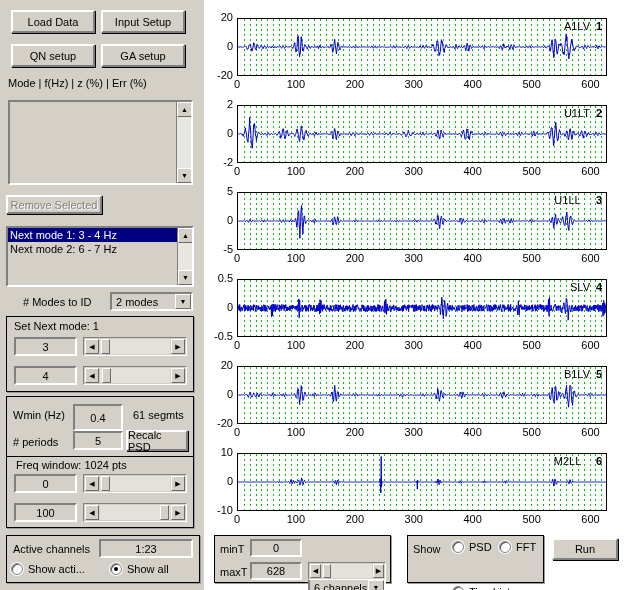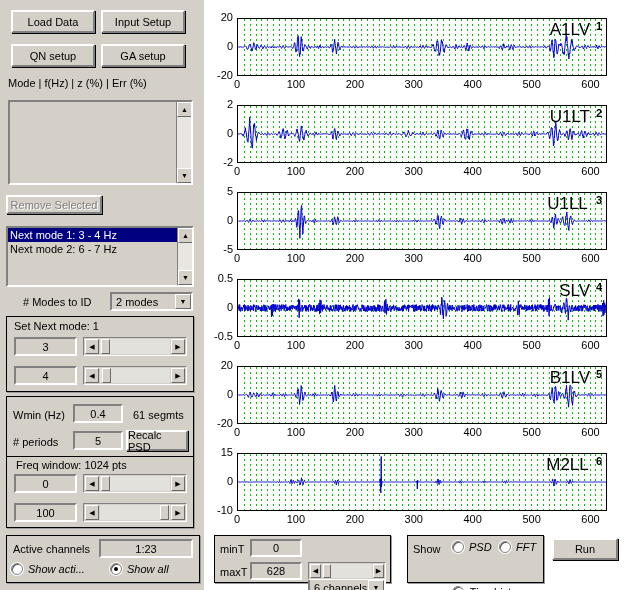--- a/index.html
+++ b/index.html
@@ -162,21 +162,20 @@
     display:flex; align-items:center; justify-content:center;
     font-size: 7px; color:#000;
   }
 
   
   .radio-wrap {
     position: absolute;
     display: flex; align-items: center;
     font-size: 11px; color: #000;
     white-space: nowrap;
-    font-style: italic;
   }
   .radio {
     width: 12px; height: 12px; border-radius: 50%;
     background: #ffffff;
     border: 1px solid #808080;
     box-shadow: inset 1px 1px 0 #5a5a5a, 0 0 0 1px #ffffff;
     margin-right: 5px;
     position: relative;
     flex: none;
   }
@@ -196,21 +195,21 @@
   .ytick, .xtick {
     position: absolute;
     font-size: 11px;
     color: #000;
     white-space: nowrap;
   }
   .ytick { text-align: right; }
   .xtick { text-align: center; }
   .trace-label {
     position: absolute;
-    font-size: 17px;
+    font-size: 11px;
     color: #000;
     z-index: 5;
     white-space: nowrap;
   }
   .trace-num {
     position: absolute;
     font-size: 11px;
     font-weight: bold;
     color: #000;
     z-index: 5;
@@ -286,21 +285,21 @@
   </div>
   <div class="slider" style="left:83px;top:366px;width:104px;height:19px;">
     <div class="sl-arrow" style="left:1px;">◀</div>
     <div class="sl-trough" style="left:16px;right:16px;"></div>
     <div class="sl-thumb" style="left:18px;"></div>
     <div class="sl-arrow" style="right:1px;">▶</div>
   </div>
 
   <div class="panel" style="left:6px;top:396px;width:188px;height:132px;"></div>
   <div class="label" style="left:13px;top:409px;">Wmin (Hz)</div>
-  <div class="field" style="left:73px;top:404px;width:50px;height:19px;">
+  <div class="field" style="left:73px;top:404px;width:50px;height:27px;">
     <span>0.4</span>
   </div>
   <div class="label" style="left:133px;top:409px;">61 segmts</div>
 
   <div class="label" style="left:13px;top:436px;"># periods</div>
   <div class="field" style="left:73px;top:431px;width:50px;height:19px;">
     <span>5</span>
   </div>
   <div class="btn" style="left:126px;top:430px;width:62px;height:21px;">
     <span>Recalc PSD</span>
@@ -854,21 +853,21 @@
             <line x1="328.5" y1="0" x2="328.5" y2="56"></line>
             <line x1="334.5" y1="0" x2="334.5" y2="56"></line>
             <line x1="340.5" y1="0" x2="340.5" y2="56"></line>
             <line x1="346.5" y1="0" x2="346.5" y2="56"></line>
             <line x1="352.5" y1="0" x2="352.5" y2="56"></line>
             <line x1="357.5" y1="0" x2="357.5" y2="56"></line>
             <line x1="363.5" y1="0" x2="363.5" y2="56"></line>
           </g>
           <path d="M0.0 28.1L0.3 27.9L0.7 27.9L1.0 27.9L1.3 28.0L1.7 28.1L2.0 28.0L2.3 28.0L2.7 28.1L3.0 28.0L3.3 28.0L3.7 28.0L4.0 28.1L4.3 27.9L4.7 27.9L5.0 28.0L5.4 28.1L5.7 28.0L6.0 28.0L6.4 27.9L6.7 28.0L7.0 28.1L7.4 28.0L7.7 28.0L8.0 28.0L8.4 27.9L8.7 27.9L9.0 28.0L9.4 27.9L9.7 28.1L10.0 28.0L10.4 28.0L10.7 28.1L11.0 27.9L11.4 28.0L11.7 28.1L12.0 28.0L12.4 28.1L12.7 28.1L13.0 28.0L13.4 28.1L13.7 28.1L14.1 28.1L14.4 28.1L14.7 28.0L15.1 28.0L15.4 28.0L15.7 27.9L16.1 28.0L16.4 28.0L16.7 27.9L17.1 27.9L17.4 27.9L17.7 28.0L18.1 27.9L18.4 28.0L18.7 27.9L19.1 28.0L19.4 27.9L19.7 28.1L20.1 28.1L20.4 27.9L20.7 27.9L21.1 28.0L21.4 28.0L21.7 28.0L22.1 28.1L22.4 28.1L22.7 28.0L23.1 27.9L23.4 28.1L23.8 28.0L24.1 27.9L24.4 27.9L24.8 28.1L25.1 28.0L25.4 28.0L25.8 27.9L26.1 27.9L26.4 28.0L26.8 28.0L27.1 28.1L27.4 28.1L27.8 28.0L28.1 28.1L28.4 28.0L28.8 27.9L29.1 28.0L29.4 28.0L29.8 27.9L30.1 28.1L30.4 27.9L30.8 27.9L31.1 27.9L31.4 28.0L31.8 27.9L32.1 28.0L32.5 28.0L32.8 28.0L33.1 27.9L33.5 28.1L33.8 28.0L34.1 27.9L34.5 28.0L34.8 27.9L35.1 28.1L35.5 28.1L35.8 28.1L36.1 28.0L36.5 28.0L36.8 27.9L37.1 28.1L37.5 28.0L37.8 27.9L38.1 28.0L38.5 28.1L38.8 28.1L39.1 28.2L39.5 27.9L39.8 27.6L40.1 27.9L40.5 28.3L40.8 28.8L41.1 28.1L41.5 27.3L41.8 27.6L42.2 27.9L42.5 28.2L42.8 28.5L43.2 28.4L43.5 27.6L43.8 27.6L44.2 27.8L44.5 28.0L44.8 28.3L45.2 28.1L45.5 28.0L45.8 28.0L46.2 28.0L46.5 27.9L46.8 28.0L47.2 28.0L47.5 28.0L47.8 28.0L48.2 28.0L48.5 28.0L48.8 28.0L49.2 28.2L49.5 28.2L49.8 28.0L50.2 27.6L50.5 27.2L50.9 27.9L51.2 28.4L51.5 28.7L51.9 29.4L52.2 28.5L52.5 27.0L52.9 25.7L53.2 26.6L53.5 27.8L53.9 29.4L54.2 29.8L54.5 29.4L54.9 27.8L55.2 26.3L55.5 27.0L55.9 27.1L56.2 28.4L56.5 29.4L56.9 28.4L57.2 28.0L57.5 27.4L57.9 27.4L58.2 27.8L58.5 28.2L58.9 29.0L59.2 28.5L59.5 28.3L59.9 27.5L60.2 26.3L60.6 26.1L60.9 26.4L61.2 28.1L61.6 29.6L61.9 31.2L62.2 30.9L62.6 29.0L62.9 27.3L63.2 25.8L63.6 23.8L63.9 26.9L64.2 28.1L64.6 29.7L64.9 30.0L65.2 30.6L65.6 28.3L65.9 27.2L66.2 26.5L66.6 26.2L66.9 27.4L67.2 28.1L67.6 28.6L67.9 28.7L68.2 28.4L68.6 28.1L68.9 28.0L69.3 27.9L69.6 27.9L69.9 27.9L70.3 27.9L70.6 28.0L70.9 28.0L71.3 28.0L71.6 28.1L71.9 28.1L72.3 28.0L72.6 28.0L72.9 28.0L73.3 28.0L73.6 27.9L73.9 28.1L74.3 28.1L74.6 27.9L74.9 28.0L75.3 28.0L75.6 28.0L75.9 28.0L76.3 28.1L76.6 28.0L76.9 28.0L77.3 27.9L77.6 27.9L77.9 27.9L78.3 28.0L78.6 28.0L79.0 28.1L79.3 28.0L79.6 28.0L80.0 28.0L80.3 28.0L80.6 28.0L81.0 28.0L81.3 28.1L81.6 28.0L82.0 28.1L82.3 28.0L82.6 28.0L83.0 28.1L83.3 28.0L83.6 27.9L84.0 28.0L84.3 28.0L84.6 27.9L85.0 28.0L85.3 27.9L85.6 28.1L86.0 28.1L86.3 27.9L86.6 28.0L87.0 28.1L87.3 28.0L87.7 28.1L88.0 28.1L88.3 28.1L88.7 28.1L89.0 28.1L89.3 28.0L89.7 27.9L90.0 28.0L90.3 28.0L90.7 28.1L91.0 28.0L91.3 27.9L91.7 28.1L92.0 28.1L92.3 27.9L92.7 27.9L93.0 27.9L93.3 28.0L93.7 27.9L94.0 27.9L94.3 28.2L94.7 28.2L95.0 27.9L95.3 27.4L95.7 27.4L96.0 28.2L96.3 28.7L96.7 29.4L97.0 27.7L97.4 26.4L97.7 26.9L98.0 28.3L98.4 30.8L98.7 29.5L99.0 27.4L99.4 26.6L99.7 26.0L100.0 28.3L100.4 29.6L100.7 28.9L101.0 27.8L101.4 27.5L101.7 27.5L102.0 27.9L102.4 28.1L102.7 28.1L103.0 28.0L103.4 27.9L103.7 28.1L104.0 28.1L104.4 28.0L104.7 28.0L105.0 28.1L105.4 27.9L105.7 27.9L106.1 28.1L106.4 28.1L106.7 28.0L107.1 27.9L107.4 28.0L107.7 28.1L108.1 28.1L108.4 28.1L108.7 28.1L109.1 28.0L109.4 28.1L109.7 28.1L110.1 28.0L110.4 28.1L110.7 28.1L111.1 27.9L111.4 28.0L111.7 28.0L112.1 28.1L112.4 28.1L112.7 27.9L113.1 28.0L113.4 28.0L113.7 28.0L114.1 28.1L114.4 28.0L114.7 28.0L115.1 27.9L115.4 28.0L115.8 28.0L116.1 28.1L116.4 28.0L116.8 28.1L117.1 28.0L117.4 27.9L117.8 27.9L118.1 28.0L118.4 28.0L118.8 27.9L119.1 28.0L119.4 28.0L119.8 27.9L120.1 28.0L120.4 28.1L120.8 28.0L121.1 28.1L121.4 28.1L121.8 28.0L122.1 27.9L122.4 27.9L122.8 28.0L123.1 27.9L123.4 28.0L123.8 27.9L124.1 28.0L124.5 28.0L124.8 28.0L125.1 27.9L125.5 27.9L125.8 28.0L126.1 28.0L126.5 28.0L126.8 28.1L127.1 28.1L127.5 28.1L127.8 28.0L128.1 28.0L128.5 27.9L128.8 28.0L129.1 27.9L129.5 28.1L129.8 28.0L130.1 28.1L130.5 27.9L130.8 27.9L131.1 28.0L131.5 28.1L131.8 28.0L132.1 28.0L132.5 27.9L132.8 28.0L133.1 28.0L133.5 28.0L133.8 28.1L134.2 28.1L134.5 27.9L134.8 28.1L135.2 28.1L135.5 28.0L135.8 27.9L136.2 28.0L136.5 28.1L136.8 28.1L137.2 28.0L137.5 27.9L137.8 28.0L138.2 27.9L138.5 27.9L138.8 28.0L139.2 28.0L139.5 28.0L139.8 28.1L140.2 28.1L140.5 27.9L140.8 28.0L141.2 28.1L141.5 28.1L141.8 28.5L142.2 24.7L142.5 35.3L142.9 38.9L143.2 2.5L143.5 32.8L143.9 29.0L144.2 27.5L144.5 27.9L144.9 28.0L145.2 28.1L145.5 27.9L145.9 28.0L146.2 28.0L146.5 28.1L146.9 28.0L147.2 27.9L147.5 27.9L147.9 28.0L148.2 28.1L148.5 28.1L148.9 28.0L149.2 28.0L149.5 28.1L149.9 27.9L150.2 27.9L150.5 28.0L150.9 28.1L151.2 28.0L151.5 28.1L151.9 28.1L152.2 27.9L152.6 28.1L152.9 27.9L153.2 27.9L153.6 27.9L153.9 27.9L154.2 28.1L154.6 27.9L154.9 27.9L155.2 28.1L155.6 28.0L155.9 28.0L156.2 28.1L156.6 28.0L156.9 28.1L157.2 28.0L157.6 27.9L157.9 28.1L158.2 28.0L158.6 28.1L158.9 28.1L159.2 28.0L159.6 28.0L159.9 27.9L160.2 28.1L160.6 28.0L160.9 28.0L161.3 28.0L161.6 28.0L161.9 28.0L162.3 28.1L162.6 28.0L162.9 28.1L163.3 28.0L163.6 28.0L163.9 28.1L164.3 27.9L164.6 27.9L164.9 27.9L165.3 28.1L165.6 28.1L165.9 28.1L166.3 28.0L166.6 28.1L166.9 27.9L167.3 28.0L167.6 27.9L167.9 28.0L168.3 27.9L168.6 28.1L168.9 28.0L169.3 28.1L169.6 27.9L169.9 27.9L170.3 28.0L170.6 28.1L171.0 28.1L171.3 28.0L171.6 28.0L172.0 27.9L172.3 28.0L172.6 28.0L173.0 28.0L173.3 28.0L173.6 28.1L174.0 27.9L174.3 27.9L174.6 28.0L175.0 28.1L175.3 28.0L175.6 27.9L176.0 28.1L176.3 27.9L176.6 27.9L177.0 28.0L177.3 27.9L177.6 27.9L178.0 27.9L178.3 28.4L178.6 27.2L179.0 27.1L179.3 35.0L179.7 26.1L180.0 27.6L180.3 28.3L180.7 27.9L181.0 28.1L181.3 28.1L181.7 27.9L182.0 28.1L182.3 28.1L182.7 27.9L183.0 27.9L183.3 28.0L183.7 28.0L184.0 28.0L184.3 28.0L184.7 28.1L185.0 28.0L185.3 28.0L185.7 28.1L186.0 27.9L186.3 27.9L186.7 27.9L187.0 28.0L187.3 28.0L187.7 28.0L188.0 28.1L188.3 28.0L188.7 27.9L189.0 28.0L189.4 27.9L189.7 28.0L190.0 28.1L190.4 28.0L190.7 28.0L191.0 28.1L191.4 28.1L191.7 28.0L192.0 28.1L192.4 28.1L192.7 28.1L193.0 28.0L193.4 28.1L193.7 28.1L194.0 28.1L194.4 28.0L194.7 27.9L195.0 28.1L195.4 28.1L195.7 28.0L196.0 27.8L196.4 28.0L196.7 28.0L197.0 28.5L197.4 28.4L197.7 27.5L198.1 26.9L198.4 27.6L198.7 28.5L199.1 29.4L199.4 28.6L199.7 26.4L200.1 25.0L200.4 27.0L200.7 28.8L201.1 30.6L201.4 28.7L201.7 27.1L202.1 26.1L202.4 27.6L202.7 28.6L203.1 29.1L203.4 28.4L203.7 27.7L204.1 27.7L204.4 28.0L204.7 28.0L205.1 28.0L205.4 27.9L205.7 27.9L206.1 28.0L206.4 28.0L206.7 27.9L207.1 27.9L207.4 28.0L207.8 27.9L208.1 28.1L208.4 28.0L208.8 27.9L209.1 28.0L209.4 27.9L209.8 28.0L210.1 28.0L210.4 28.0L210.8 27.9L211.1 28.0L211.4 27.9L211.8 28.1L212.1 27.9L212.4 27.9L212.8 28.0L213.1 28.1L213.4 28.1L213.8 27.9L214.1 28.0L214.4 28.1L214.8 28.1L215.1 28.1L215.4 28.0L215.8 28.1L216.1 28.0L216.5 27.9L216.8 28.1L217.1 27.9L217.5 27.9L217.8 28.1L218.1 28.0L218.5 28.0L218.8 28.1L219.1 28.1L219.5 28.1L219.8 27.8L220.1 27.5L220.5 27.7L220.8 28.2L221.1 28.9L221.5 28.6L221.8 27.7L222.1 26.7L222.5 27.1L222.8 28.2L223.1 29.3L223.5 28.6L223.8 27.9L224.1 27.5L224.5 27.6L224.8 28.2L225.1 28.5L225.5 28.2L225.8 28.0L226.2 27.8L226.5 27.9L226.8 28.0L227.2 28.0L227.5 27.9L227.8 27.9L228.2 27.9L228.5 28.0L228.8 28.0L229.2 28.0L229.5 28.0L229.8 27.9L230.2 28.0L230.5 28.0L230.8 27.9L231.2 28.1L231.5 28.0L231.8 28.0L232.2 28.0L232.5 28.0L232.8 27.9L233.2 28.0L233.5 28.0L233.8 28.0L234.2 28.0L234.5 28.0L234.9 28.1L235.2 28.0L235.5 28.1L235.9 28.1L236.2 27.9L236.5 27.9L236.9 28.0L237.2 28.0L237.5 28.0L237.9 28.0L238.2 28.1L238.5 28.1L238.9 28.1L239.2 28.0L239.5 27.9L239.9 28.1L240.2 28.0L240.5 28.0L240.9 27.9L241.2 27.9L241.5 27.9L241.9 28.1L242.2 28.0L242.5 28.0L242.9 27.8L243.2 27.8L243.5 28.0L243.9 28.4L244.2 28.3L244.6 27.8L244.9 27.2L245.2 27.3L245.6 28.5L245.9 28.6L246.2 28.8L246.6 27.6L246.9 27.0L247.2 27.3L247.6 28.2L247.9 28.6L248.2 28.3L248.6 28.0L248.9 27.6L249.2 27.8L249.6 28.1L249.9 28.2L250.2 28.1L250.6 27.9L250.9 27.9L251.2 28.1L251.6 27.9L251.9 27.9L252.2 27.9L252.6 28.0L252.9 28.0L253.3 27.9L253.6 28.0L253.9 27.9L254.3 28.0L254.6 28.1L254.9 28.0L255.3 27.9L255.6 28.1L255.9 28.1L256.3 27.9L256.6 27.9L256.9 28.0L257.3 27.9L257.6 28.1L257.9 28.1L258.3 28.1L258.6 28.0L258.9 28.1L259.3 28.0L259.6 28.0L259.9 28.0L260.3 28.0L260.6 28.1L260.9 27.9L261.3 27.9L261.6 28.0L261.9 27.9L262.3 28.1L262.6 28.0L263.0 28.0L263.3 28.0L263.6 28.1L264.0 28.1L264.3 27.6L264.6 27.6L265.0 27.9L265.3 28.6L265.6 28.5L266.0 28.2L266.3 27.3L266.6 26.9L267.0 27.7L267.3 29.1L267.6 29.3L268.0 28.2L268.3 27.1L268.6 26.6L269.0 27.7L269.3 28.4L269.6 28.5L270.0 28.1L270.3 27.8L270.6 27.8L271.0 28.1L271.3 28.0L271.7 28.1L272.0 28.1L272.3 27.9L272.7 27.9L273.0 27.9L273.3 28.0L273.7 28.0L274.0 28.0L274.3 28.0L274.7 28.1L275.0 28.0L275.3 27.9L275.7 27.9L276.0 28.1L276.3 28.0L276.7 27.9L277.0 28.1L277.3 28.0L277.7 27.9L278.0 28.0L278.3 27.9L278.7 28.0L279.0 27.9L279.3 27.9L279.7 28.0L280.0 28.0L280.3 28.0L280.7 28.0L281.0 27.9L281.4 28.0L281.7 27.9L282.0 27.9L282.4 27.9L282.7 28.0L283.0 27.9L283.4 28.0L283.7 27.9L284.0 28.0L284.4 28.1L284.7 27.9L285.0 27.9L285.4 27.9L285.7 28.1L286.0 28.1L286.4 27.9L286.7 28.1L287.0 28.0L287.4 28.1L287.7 28.1L288.0 28.1L288.4 28.0L288.7 28.0L289.0 28.0L289.4 28.1L289.7 28.1L290.1 28.0L290.4 28.0L290.7 28.0L291.1 28.1L291.4 28.1L291.7 27.9L292.1 28.0L292.4 27.9L292.7 28.0L293.1 28.1L293.4 27.9L293.7 28.0L294.1 27.9L294.4 28.0L294.7 28.1L295.1 28.0L295.4 28.0L295.7 28.1L296.1 28.0L296.4 28.1L296.7 27.9L297.1 28.1L297.4 28.1L297.7 27.9L298.1 27.9L298.4 28.1L298.7 28.0L299.1 28.0L299.4 27.9L299.8 28.1L300.1 27.9L300.4 28.0L300.8 27.9L301.1 27.9L301.4 28.0L301.8 27.9L302.1 28.0L302.4 28.0L302.8 28.1L303.1 27.9L303.4 28.0L303.8 27.9L304.1 28.0L304.4 28.0L304.8 28.0L305.1 28.0L305.4 28.0L305.8 27.9L306.1 28.0L306.4 28.0L306.8 27.9L307.1 28.1L307.4 28.0L307.8 28.0L308.1 28.0L308.5 28.0L308.8 28.0L309.1 28.0L309.5 28.1L309.8 27.9L310.1 27.9L310.5 28.1L310.8 28.2L311.1 28.0L311.5 28.1L311.8 27.9L312.1 27.7L312.5 27.6L312.8 27.9L313.1 28.4L313.5 29.0L313.8 28.8L314.1 27.4L314.5 25.3L314.8 25.4L315.1 27.1L315.5 29.2L315.8 32.1L316.1 30.6L316.5 28.4L316.8 26.0L317.1 25.2L317.5 25.7L317.8 27.8L318.2 30.3L318.5 29.8L318.8 29.4L319.2 27.8L319.5 27.2L319.8 27.0L320.2 27.5L320.5 28.2L320.8 28.4L321.2 28.3L321.5 28.0L321.8 28.0L322.2 27.9L322.5 27.9L322.8 28.0L323.2 27.9L323.5 28.0L323.8 28.1L324.2 28.1L324.5 27.9L324.8 28.1L325.2 27.9L325.5 28.0L325.8 28.0L326.2 28.1L326.5 27.9L326.9 27.8L327.2 27.7L327.5 27.9L327.9 28.2L328.2 28.7L328.5 28.8L328.9 28.3L329.2 27.4L329.5 27.1L329.9 27.0L330.2 28.1L330.5 29.3L330.9 29.9L331.2 29.5L331.5 27.7L331.9 25.7L332.2 25.7L332.5 27.0L332.9 28.9L333.2 29.3L333.5 29.1L333.9 28.4L334.2 27.4L334.5 27.4L334.9 27.1L335.2 28.0L335.5 28.2L335.9 28.2L336.2 28.1L336.6 28.0L336.9 28.0L337.2 27.8L337.6 27.9L337.9 27.9L338.2 28.0L338.6 28.0L338.9 28.1L339.2 28.0L339.6 28.1L339.9 27.9L340.2 28.1L340.6 28.1L340.9 27.9L341.2 28.1L341.6 27.9L341.9 28.1L342.2 28.0L342.6 28.0L342.9 28.0L343.2 27.9L343.6 28.1L343.9 28.1L344.2 28.1L344.6 27.9L344.9 28.0L345.3 27.9L345.6 28.0L345.9 27.9L346.3 28.1L346.6 28.0L346.9 28.0L347.3 28.0L347.6 28.0L347.9 28.1L348.3 28.0L348.6 28.1L348.9 28.0L349.3 28.0L349.6 28.0L349.9 28.0L350.3 28.1L350.6 28.1L350.9 27.9L351.3 28.0L351.6 27.9L351.9 28.0L352.3 27.9L352.6 28.1L352.9 28.0L353.3 28.1L353.6 28.1L353.9 28.0L354.3 28.1L354.6 28.1L355.0 28.0L355.3 27.9L355.6 28.1L356.0 28.1L356.3 28.1L356.6 27.9L357.0 28.0L357.3 28.0L357.6 28.0L358.0 28.1L358.3 28.0L358.6 28.0L359.0 27.9L359.3 27.9L359.6 28.1L360.0 28.0L360.3 28.0L360.6 27.9L361.0 28.1L361.3 28.1L361.6 27.9L362.0 28.0L362.3 28.1L362.6 28.0L363.0 28.0L363.3 28.0L363.7 28.0L364.0 28.0L364.3 28.1L364.7 28.1L365.0 28.0L365.3 28.0L365.7 28.0L366.0 27.9L366.3 28.0L366.7 28.1L367.0 28.0L367.3 28.1L367.7 28.0L368.0 28.0" fill="none" stroke="#0000cc" stroke-width="1"></path>
         </svg>
-        <div class="ytick" style="left: 195px; width: 38px; top: 446px;">15</div>
+        <div class="ytick" style="left: 195px; width: 38px; top: 446px;">10</div>
         <div class="ytick" style="left: 195px; width: 38px; top: 475px;">0</div>
         <div class="ytick" style="left: 195px; width: 38px; top: 504px;">-10</div>
         <div class="xtick" style="left: 217px; width: 40px; top: 513px;">0</div>
         <div class="xtick" style="left: 275.917px; width: 40px; top: 513px;">100</div>
         <div class="xtick" style="left: 334.834px; width: 40px; top: 513px;">200</div>
         <div class="xtick" style="left: 393.752px; width: 40px; top: 513px;">300</div>
         <div class="xtick" style="left: 452.669px; width: 40px; top: 513px;">400</div>
         <div class="xtick" style="left: 511.586px; width: 40px; top: 513px;">500</div>
         <div class="xtick" style="left: 570.503px; width: 40px; top: 513px;">600</div>
         <div class="trace-label" style="left: 545px; top: 455px; text-align: center; width: 45px;">M2LL</div>

